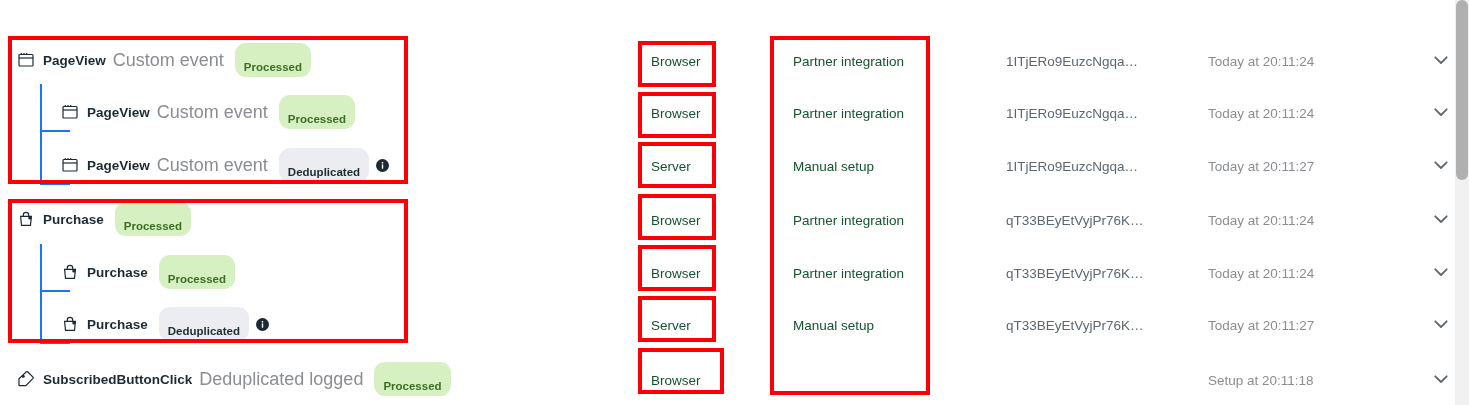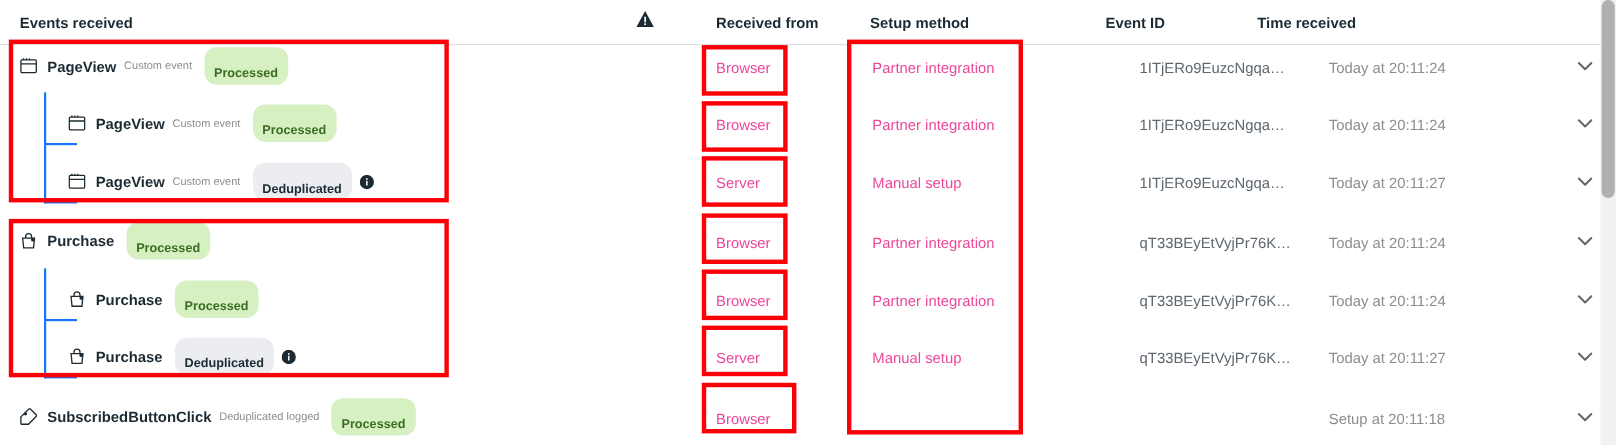--- a/index.html
+++ b/index.html
@@ -60,39 +60,39 @@
   .row-6 { top: 355px; }
 
   .cell {
     position: absolute;
     font-size: 13.5px;
     color: #5d6770;
     white-space: nowrap;
   }
   .c-name     { left: 18px;   top: 7px; display: flex; align-items: center; justify-content: flex-end; }
   .c-name.ind { left: 62px; }
-  .c-received { left: 651px;  top: 18px; color: #ec4899; }
-  .c-setup    { left: 793px;  top: 18px; color: #ec4899; }
-  .c-eventid  { left: 1036px; top: 18px; color: #5d6770; }
+  .c-received { left: 651px;  top: 18px; color: #14532d; }
+  .c-setup    { left: 793px;  top: 18px; color: #14532d; }
+  .c-eventid  { left: 1006px; top: 18px; color: #5d6770; }
   .c-time     { left: 1208px; top: 18px; color: #8a8d91; }
   .c-chev     { left: 1434px; top: 20px; cursor: pointer; }
 
   .ev-icon {
     width: 16px; height: 16px;
     margin-right: 9px;
     flex: 0 0 16px;
     display: block;
   }
   .ev-name {
     font-weight: bold;
     font-size: 13.5px;
     color: #1c2b33;
   }
   .ev-sub {
-    font-size: 10px;
+    font-size: 18px;
     color: #8a8d91;
     margin-left: 7px;
   }
 
   .badge {
     margin-left: 11px;
     padding: 18px 9px 3px;
     border-radius: 11px;
     font-size: 11.5px;
     font-weight: bold;
@@ -159,36 +159,20 @@
     background: #b0b0b0;
     border-radius: 6px;
     cursor: pointer;
   }
 </style>
 </head>
 <body>
 
 <div class="table-wrap">
 
-  <div class="thead">
-    <div class="th th-events">Events received</div>
-
-    <div class="th th-warn">
-      <svg class="warn-tri" viewBox="0 0 17 17" aria-hidden="true">
-        <path d="M8.5 1 16.4 15.6H0.6Z" fill="#1c2b33"></path>
-        <rect x="7.7" y="6.2" width="1.6" height="5.1" fill="#ffffff"></rect>
-        <rect x="7.7" y="12.2" width="1.6" height="1.6" fill="#ffffff"></rect>
-      </svg>
-    </div>
-
-    <div class="th th-received">Received from</div>
-    <div class="th th-setup">Setup method</div>
-    <div class="th th-eventid">Event ID</div>
-    <div class="th th-time">Time received</div>
-  </div>
 
   <div id="rows-host">
       <div class="row row-0">
         <div class="cell c-name">
           <span>
             <svg class="ev-icon" viewBox="0 0 16 16">
               <rect x="1" y="2.5" width="14" height="11.5" rx="1" fill="none" stroke="#1c2b33" stroke-width="1.2"></rect>
               <line x1="1" y1="6" x2="15" y2="6" stroke="#1c2b33" stroke-width="1.2"></line>
               <line x1="3.3" y1="1" x2="3.3" y2="2.4" stroke="#1c2b33" stroke-width="1.2"></line>
               <line x1="6" y1="1" x2="6" y2="2.4" stroke="#1c2b33" stroke-width="1.2"></line>

